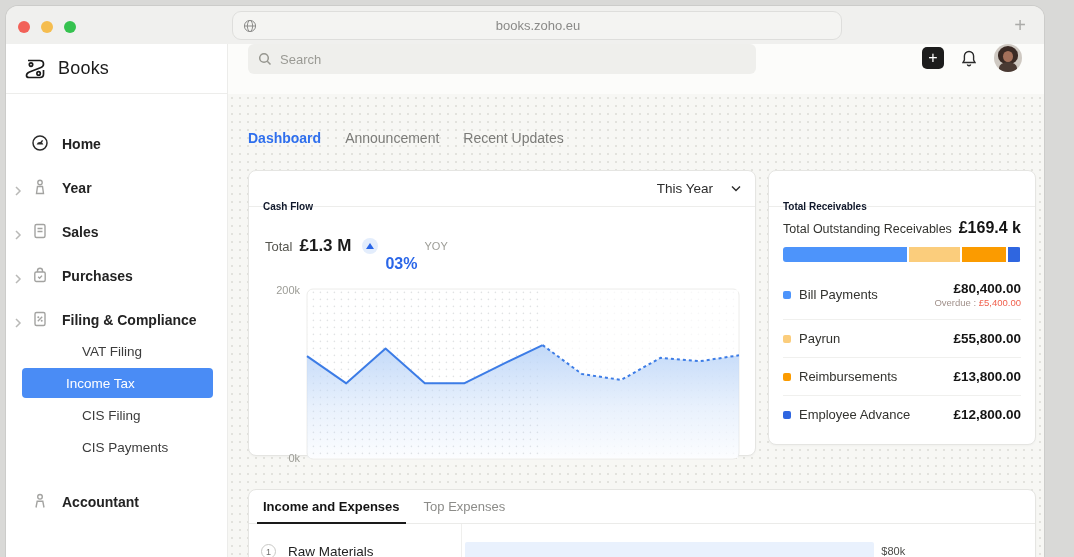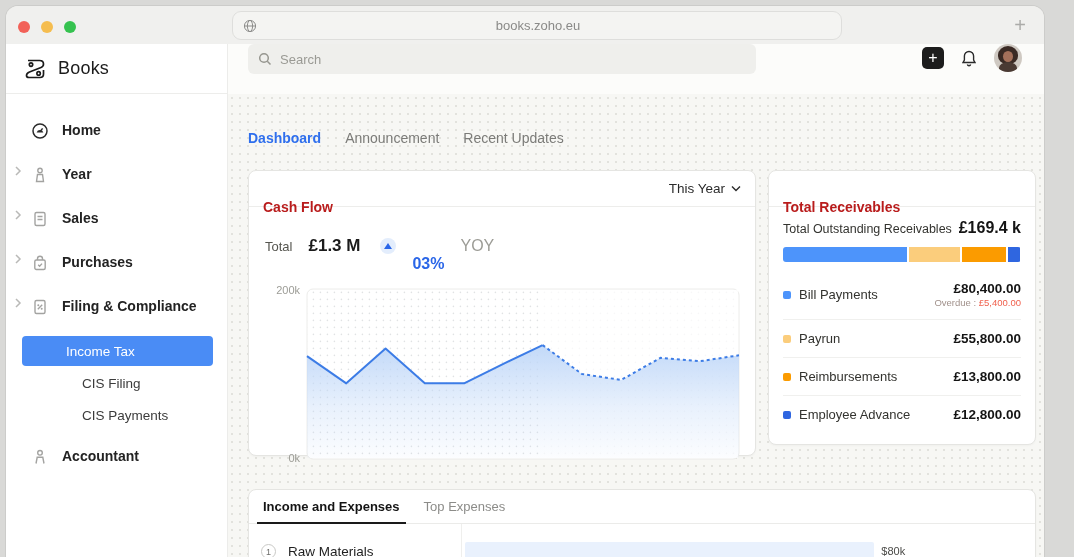--- a/index.html
+++ b/index.html
@@ -20,21 +20,21 @@
   .urlbar .globe { margin-left:10px; color:#8C8C8A; font-size:13px; line-height:1; }
   .urlbar .url { flex:1; text-align:center; color:#8A8A88; font-size:13px; padding-right:22px; }
   .newtab { position:absolute; right:18px; top:8px; font-size:20px; color:#ABABA9; cursor:default; }
   
   .app { display:flex; height:513px; }
   .sidebar { width:222px; background:#FFFFFF; border-right:1px solid #ECECEA; flex:0 0 auto; }
   .side-head { height:50px; display:flex; align-items:center; gap:10px; padding-left:16px;
     border-bottom:1px solid #EDEDEB; }
   .side-head .brand { font-size:18px; color:#1B1B1B; letter-spacing:.2px; }
   .nav { padding-top:28px; }
-  .nav-item { height:30px; display:flex; align-items:flex-start; margin-bottom:14px; cursor:pointer; }
+  .nav-item { height:30px; display:flex; align-items:flex-end; margin-bottom:14px; cursor:pointer; }
   .nav-item .chev { width:24px; display:flex; justify-content:center; color:#B9B9B7; }
   .nav-item .nicon { width:20px; display:flex; justify-content:center; margin-right:12px; color:#A3A3A1; }
   .nav-item .nicon.dark { color:#2B2B2B; }
   .nav-item .nlabel { font-size:14px; font-weight:bold; color:#232323; }
   .nav-children { margin-top:-6px; margin-bottom:10px; }
   .nav-child { height:30px; display:flex; align-items:center; padding-left:60px; margin:2px 14px 2px 16px;
     border-radius:4px; font-size:13.5px; color:#3C3C3C; cursor:pointer; }
   .nav-child.active { background:#4A8CF5; color:#FFFFFF; padding-left:44px; }
   .gap-before { margin-top:18px; }
   
@@ -58,32 +58,32 @@
   .content { flex:1; position:relative;
     background-color:#F7F7F4;
     background-image:radial-gradient(circle, #E2E2DD 1px, transparent 1px);
     background-size:8px 8px; overflow:hidden; }
   .tabs { position:absolute; left:20px; top:36px; display:flex; gap:24px; font-size:14px; }
   .tab { color:#7B7B78; cursor:pointer; }
   .tab.active { color:#2F6FED; font-weight:bold; }
   .card { position:absolute; background:#FFFFFF; border:1px solid #E5E5E2; border-radius:8px;
     box-shadow:0 1px 2px rgba(0,0,0,.03); }
   .card-head { height:36px; display:flex; align-items:center; padding:0 14px; border-bottom:1px solid #EDEDEB; }
-  .card-title { font-size:14px; font-weight:bold; color:#b91c1c;margin-top:36px; }
+  .card-title { font-size:10px; font-weight:bold; color:#0f172a;margin-top:36px; }
   
   .cashflow { left:20px; top:76px; width:508px; height:286px; }
-  .period { margin-left:auto; font-size:13.5px; color:#2B2B2B; display:flex; align-items:center; gap:6px; cursor:pointer; }
-  .cf-total-row { display:flex; align-items:center; padding:12px 14px 2px 16px; gap:16px; }
+  .period { margin-left:auto; font-size:13.5px; color:#2B2B2B; display:flex; align-items:center; gap:18px; cursor:pointer; }
+  .cf-total-row { display:flex; align-items:center; padding:12px 14px 2px 16px; gap:7px; }
   .cf-total-label { font-size:13px; color:#55554F; }
   .cf-total-value { font-size:17px; font-weight:bold; color:#1B1B1B; }
   .delta-badge { width:16px; height:16px; border-radius:50%; background:#E3EDFC; display:flex;
     align-items:center; justify-content:center; margin-left:4px; }
   .delta-badge svg { display:block; }
   .cf-delta { font-size:16px; font-weight:bold; color:#2A66E8;margin-top:36px; }
-  .cf-yoy { font-size:16px; color:#9C9C96; }
+  .cf-yoy { font-size:11px; color:#9C9C96; }
   
   .receivables { left:540px; top:76px; width:268px; height:275px; }
   .rc-body { padding:12px 14px 0 14px; }
   .rc-row1 { display:flex; align-items:baseline; justify-content:space-between; }
   .rc-outstanding-label { font-size:12.5px; color:#33332F; }
   .rc-outstanding-value { font-size:16px; font-weight:bold; color:#141414; }
   .stackbar { margin-top:10px; height:15px; display:flex; gap:2px; border-radius:3px; overflow:hidden; }
   .stackbar .seg { height:100%; }
   .seg-dots { background-image:radial-gradient(circle, rgba(255,255,255,.8) .8px, transparent .9px);
     background-size:4px 4px; }
@@ -222,20 +222,21 @@
               <rect x="4" y="2.5" width="10" height="13" rx="1.5"></rect>
               <line x1="6.8" y1="11.2" x2="11.2" y2="6.8"></line>
               <circle cx="7.3" cy="7.3" r="1" fill="#A3A3A1" stroke="none"></circle>
               <circle cx="10.7" cy="10.7" r="1" fill="#A3A3A1" stroke="none"></circle>
             </svg>
           </span>
           <span class="nlabel">Filing &amp; Compliance</span>
         </div>
 
         <div class="nav-children">
+          <div class="nav-child">VAT Filing</div>
           <div class="nav-child active">Income Tax</div>
           <div class="nav-child">CIS Filing</div>
           <div class="nav-child">CIS Payments</div>
         </div>
 
         <div class="nav-item gap-before">
           <span class="chev"></span>
           <span class="nicon">
             <svg width="18" height="18" viewBox="0 0 18 18" fill="none" stroke="#A3A3A1" stroke-width="1.4">
               <circle cx="9" cy="4.8" r="2.3"></circle>

